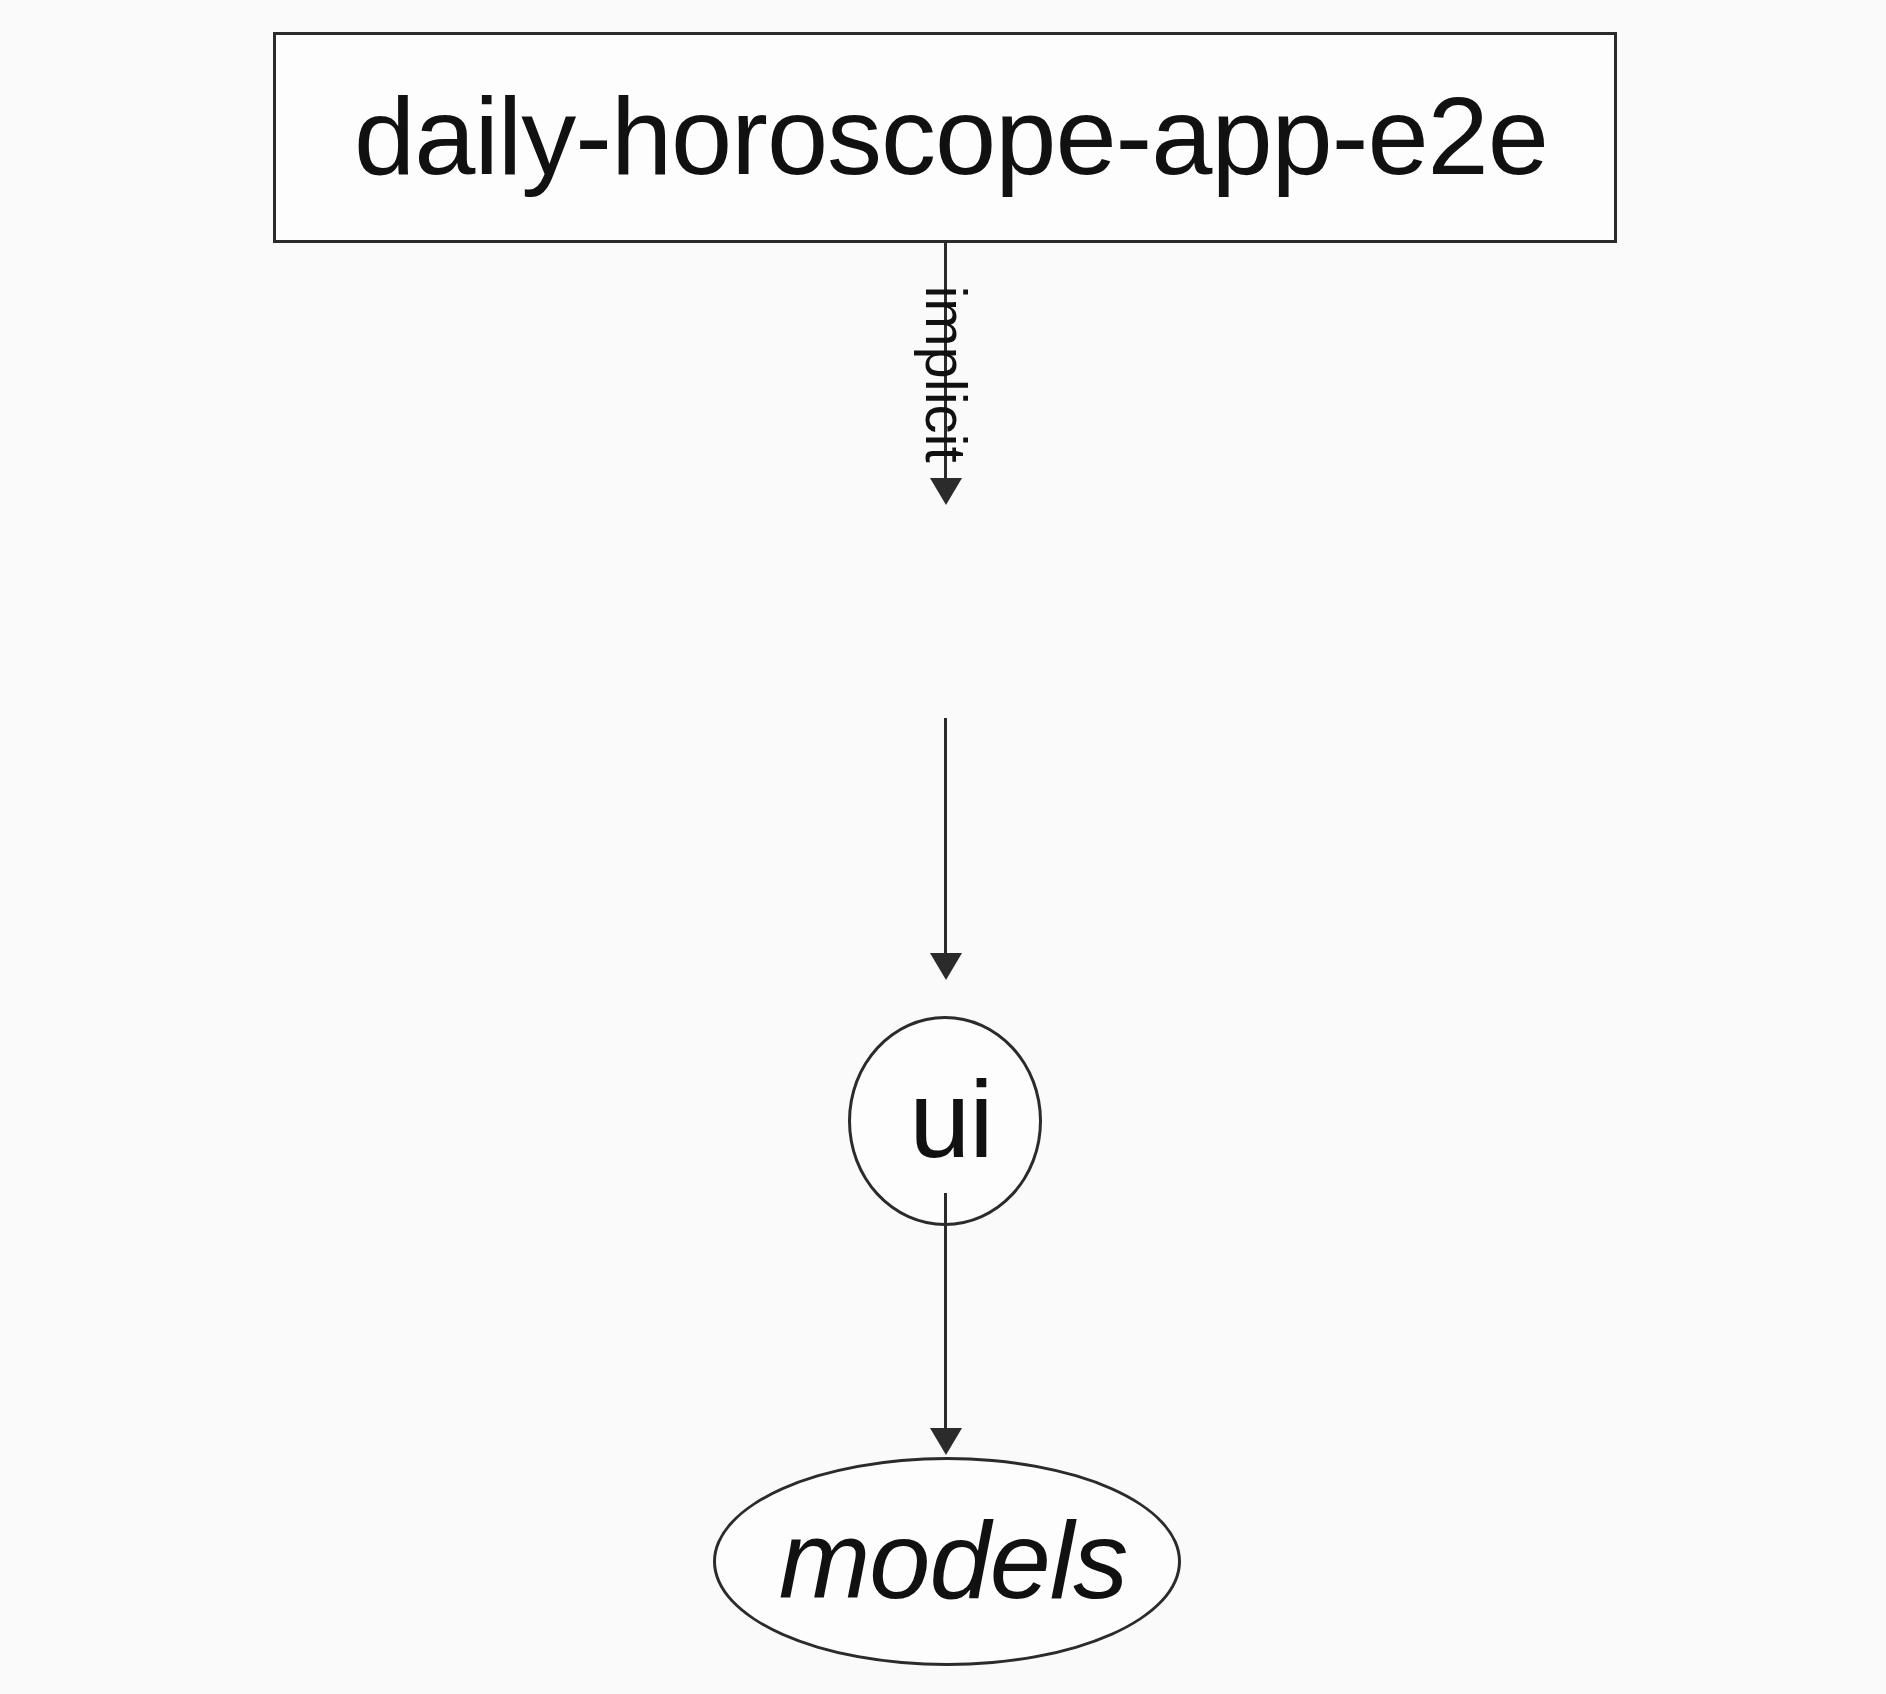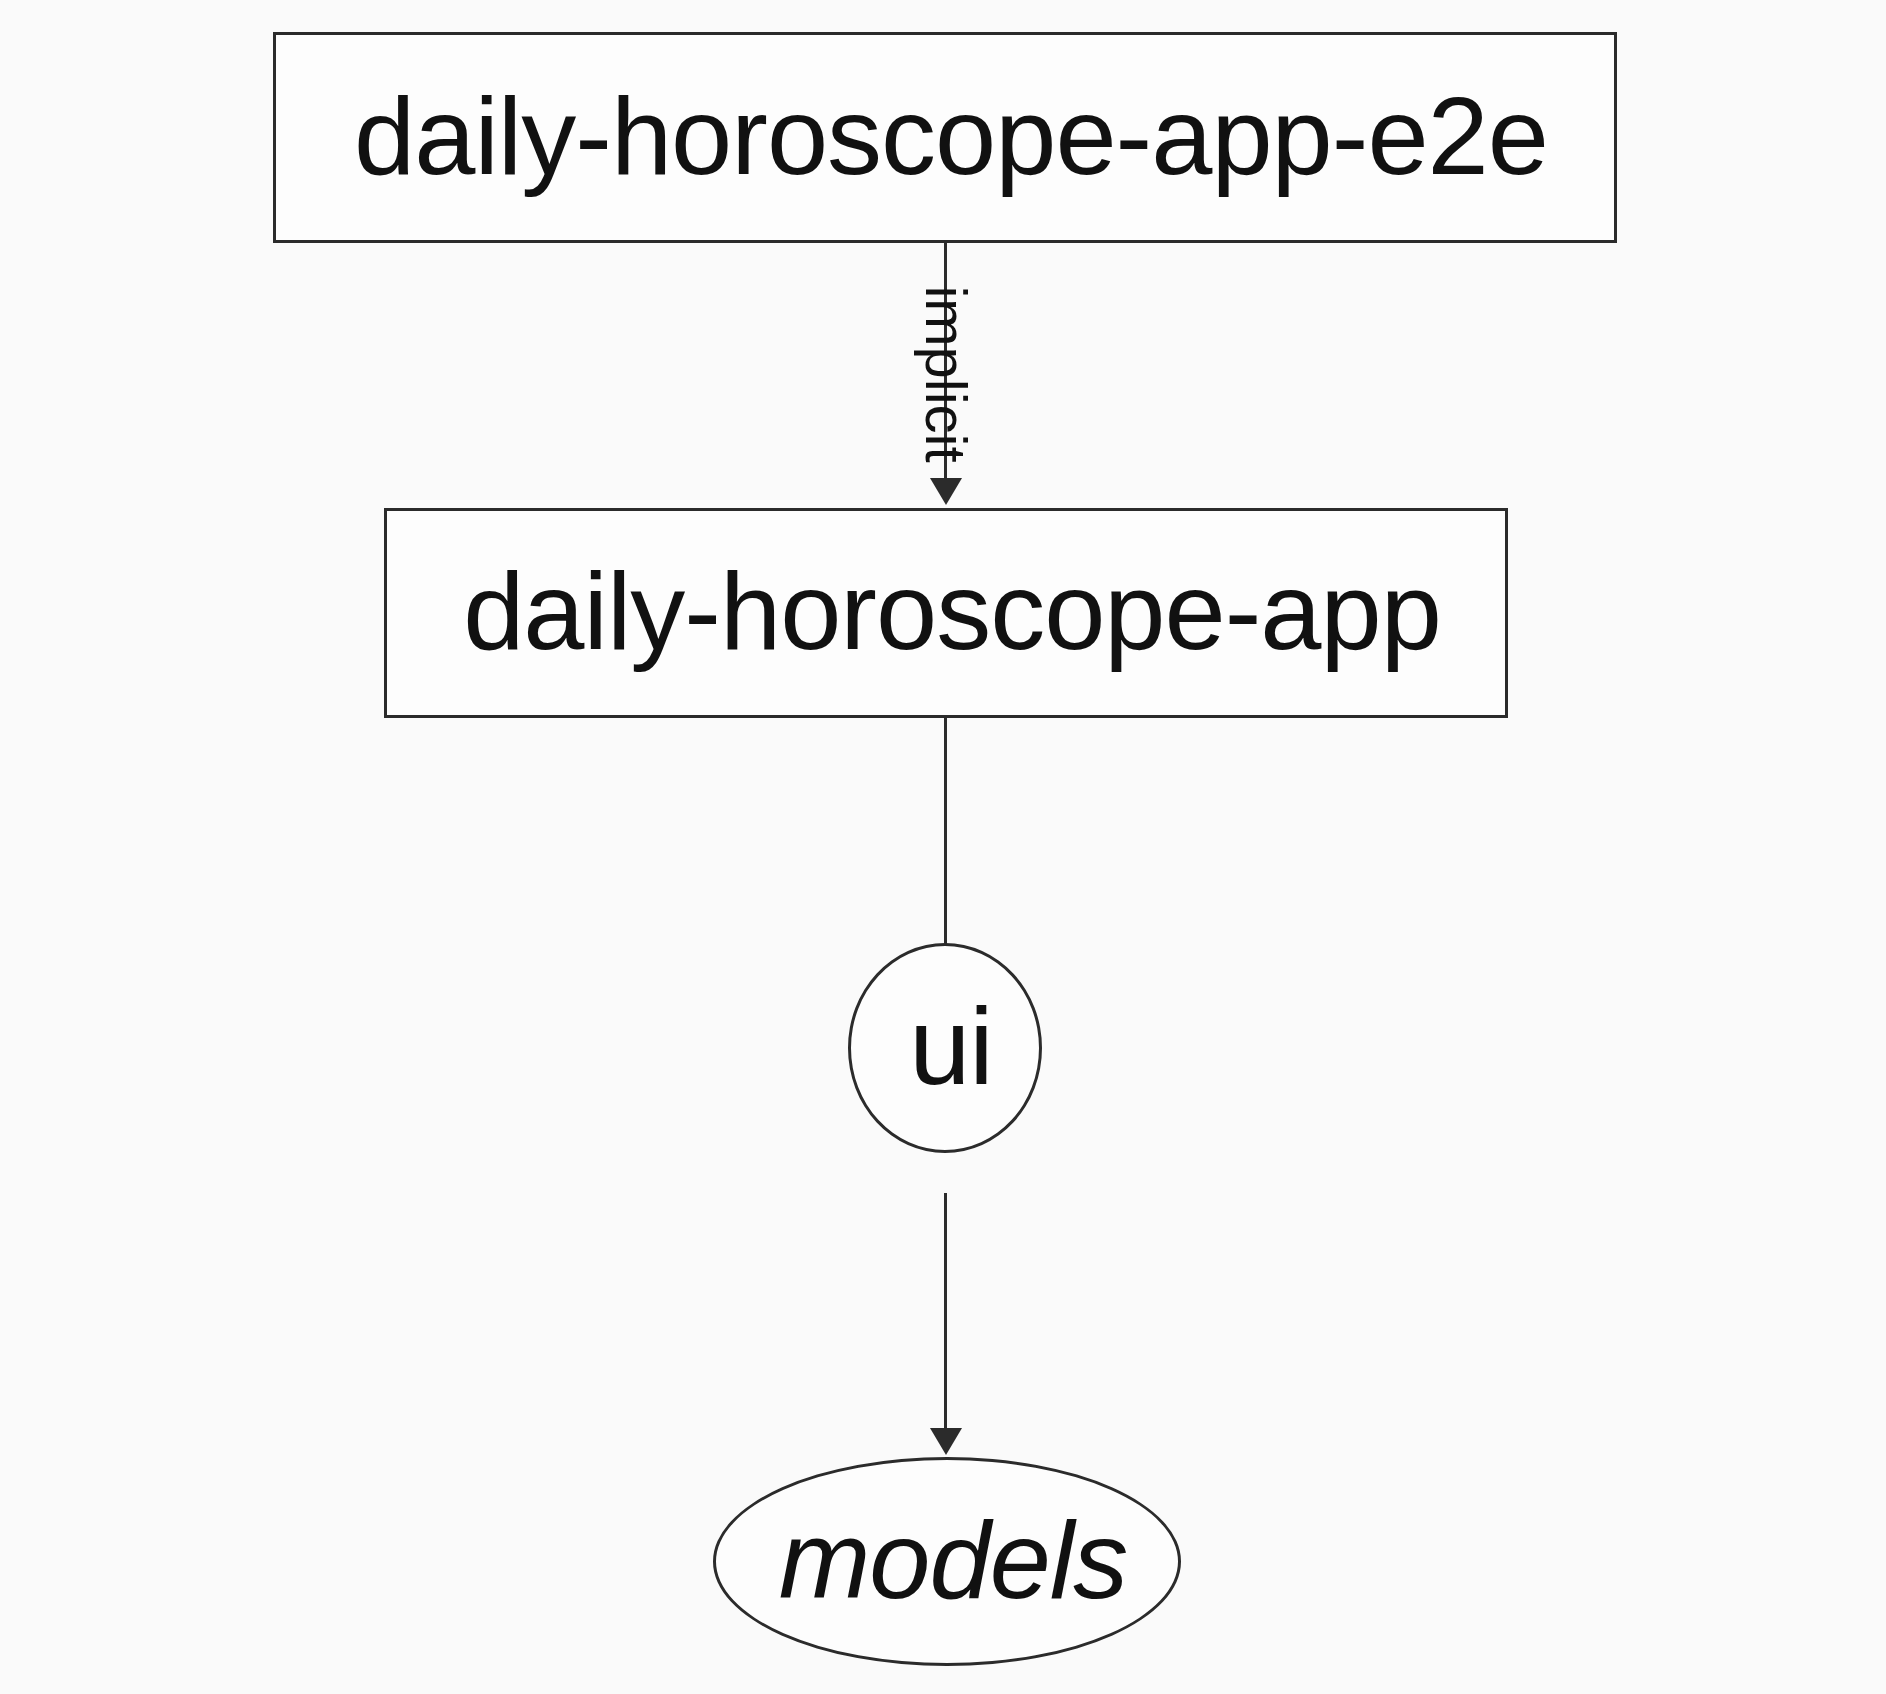--- a/index.html
+++ b/index.html
@@ -71,43 +71,40 @@
   
   .l-e1    { left:944px;  top:243px;  height:235px; }
   .a-e1    { left:930px;  top:478px; }
   .lbl-e1  { left:946px;  top:374px; }
   
   .n-app   { left:384px;  top:508px;  width:1124px; height:210px; }
   
   .l-e2    { left:944px;  top:718px;  height:235px; }
   .a-e2    { left:930px;  top:953px; }
   
-  .n-ui    { left:848px;  top:943px;  width:194px;  height:210px; }
+  .n-ui    { left:848px;  top:1016px;  width:194px;  height:210px; }
   
   .l-e3    { left:944px;  top:1193px; height:235px; }
   .a-e3    { left:930px;  top:1428px; }
   
   .n-models{ left:713px;  top:1457px; width:468px;  height:209px;font-style:italic; }
 </style>
 </head>
 <body>
 
 <div class="canvas">
 
   <div class="node n-e2e">
     <span class="node-label">daily-horoscope-app-e2e</span>
   </div>
 
   <div class="edge-line l-e1"></div>
   <div class="arrowhead a-e1"></div>
   <div class="edge-label lbl-e1">implicit</div>
 
-  <div class="node n-app">
-    <span class="node-label">daily-horoscope-app</span>
-  </div>
 
   <div class="edge-line l-e2"></div>
   <div class="arrowhead a-e2"></div>
 
   <div class="node ellipse n-ui">
     <span class="node-label">ui</span>
   </div>
 
   <div class="edge-line l-e3"></div>
   <div class="arrowhead a-e3"></div>

